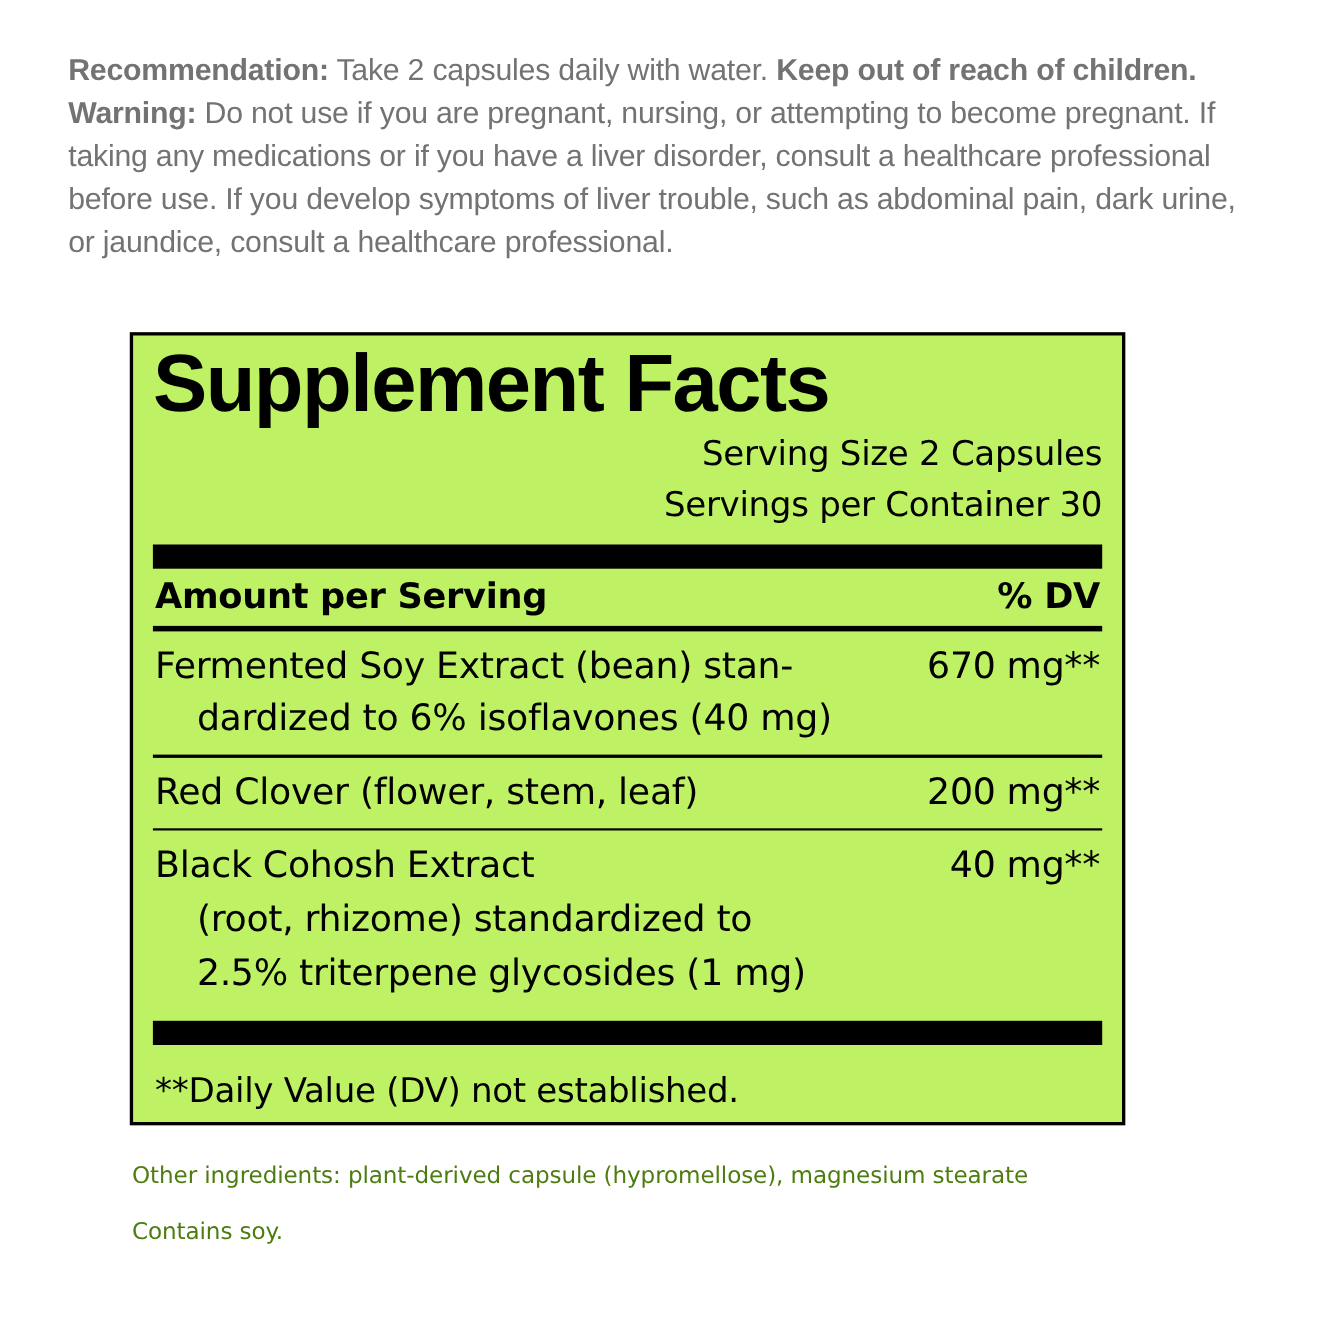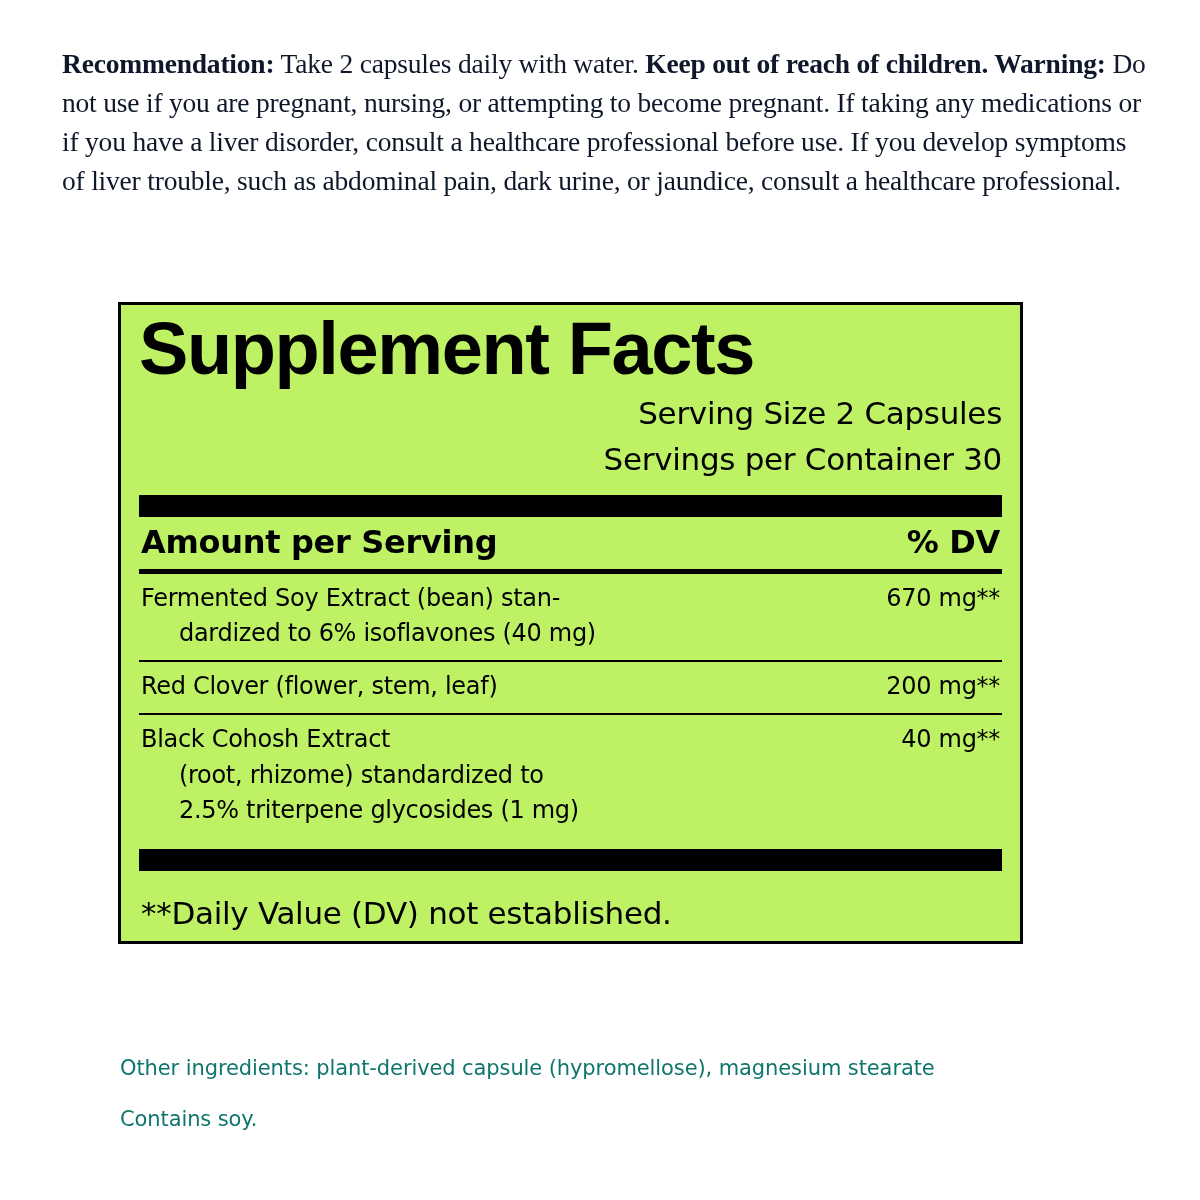--- a/index.html
+++ b/index.html
@@ -20,22 +20,22 @@
     height: 1200px;
     box-sizing: border-box;
   }
 
   
   .recommendation {
     position: absolute;
     left: 62px;
     top: 44px;
     width: 1085px;
-    color: #0f172a;
-    font-family: Liberation Serif, serif;
+    color: #737373;
+    font-family: Liberation Sans, sans-serif;
     font-size: 27.5px;
     line-height: 1.42;
     letter-spacing: -0.2px;
   }
   .recommendation b {
     font-weight: 700;
   }
 
   
   .sf-panel {
@@ -83,21 +83,21 @@
     align-items: baseline;
     font-weight: 700;
     font-size: 32px;
     padding: 6px 2px 8px 2px;
     letter-spacing: -0.3px;
   }
   .ing-row {
     display: flex;
     justify-content: space-between;
     align-items: flex-start;
-    font-size: 24px;
+    font-size: 33px;
     line-height: 1.48;
     letter-spacing: -0.3px;
     padding: 7px 2px 8px 2px;
   }
   .ing-name {
     flex: 1 1 auto;
     padding-right: 14px;
   }
   .ing-name .indent {
     display: block;
@@ -114,21 +114,21 @@
     padding: 8px 2px 10px 2px;
     margin-top: 16px;
   }
 
   
   .other-ing {
     position: absolute;
     left: 120px;
     top: 1058px;
     width: 980px;
-    color: #0f766e;
+    color: #4d7c0f;
     font-size: 21px;
     line-height: 1.0;
     letter-spacing: -0.1px;
   }
   .other-ing .line2 {
     margin-top: 30px;
     display: block;
   }
 </style>
 </head>

